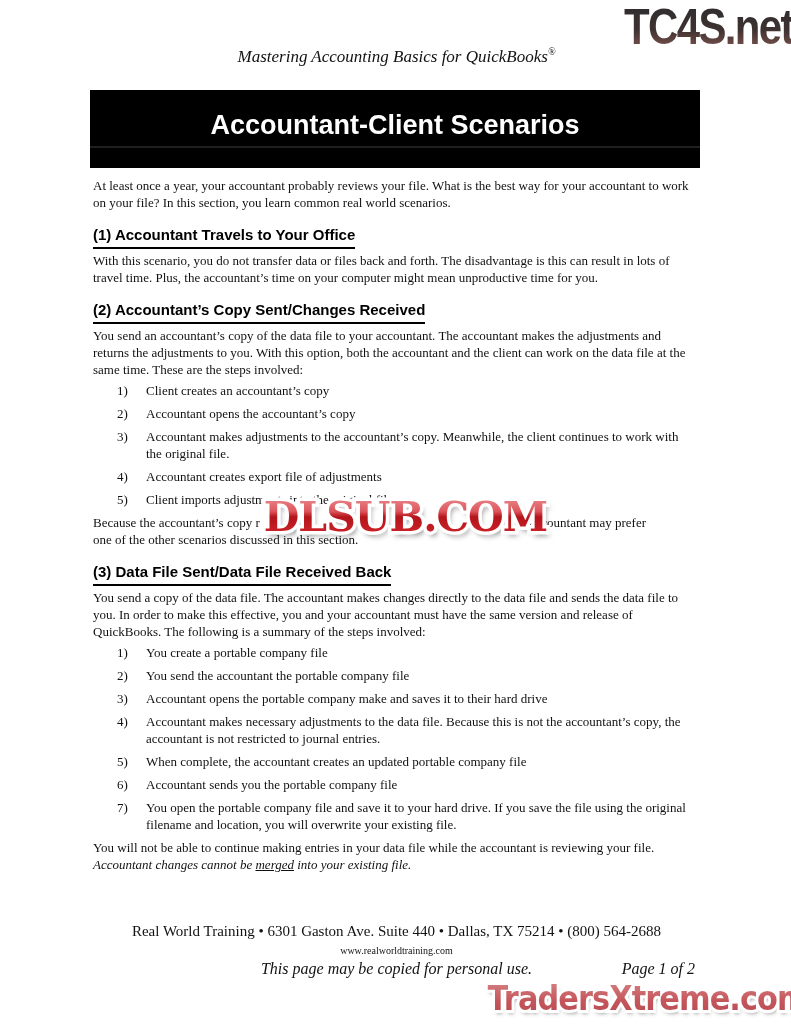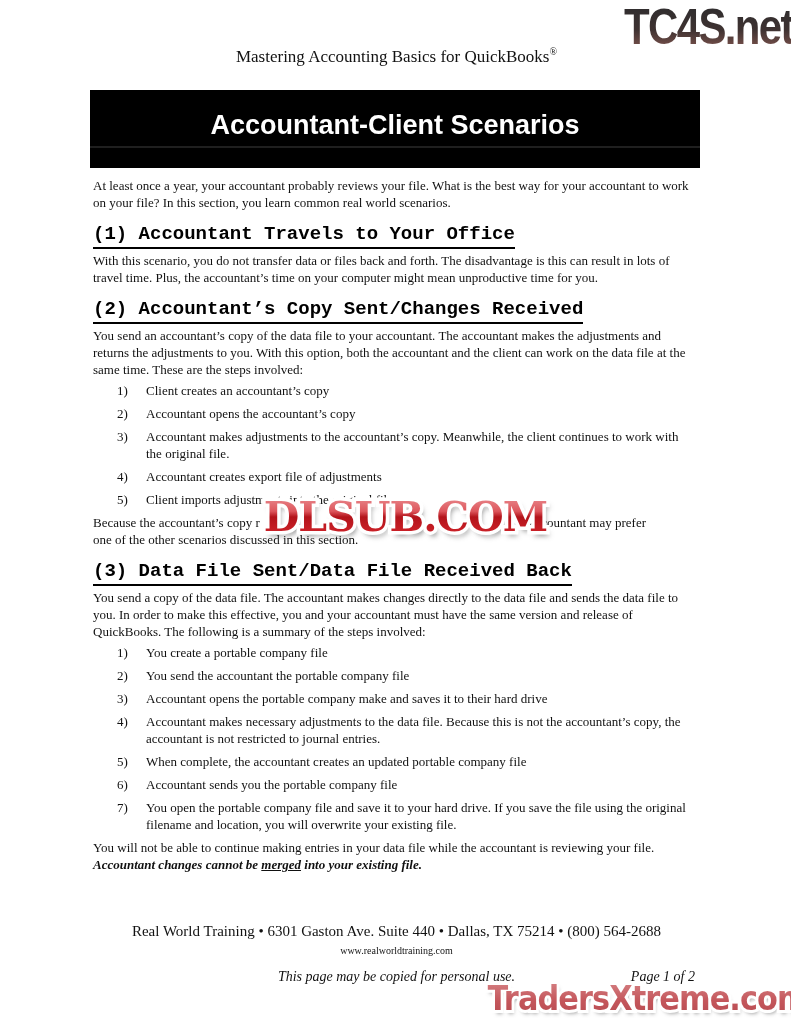--- a/index.html
+++ b/index.html
@@ -10,21 +10,21 @@
     font-family: "Liberation Serif", serif;
     color: #111;
     position: relative;
     overflow: hidden;
   }
   .page { position: absolute; inset: 0; }
 
   
   .doc-title {
     position: absolute; top: 46px; left: 93px; width: 607px;
-    text-align: center; font-size: 17px; color: #121212;
+    text-align: center; font-size: 17px; color: #121212; font-style: italic;
   }
   .doc-title sup { font-size: 10px; }
 
   .banner {
     position: absolute; top: 90px; left: 90px; width: 610px; height: 78px;
     background: #000;
   }
   .banner-title {
     padding-top: 20px; text-align: center;
     font-family: "Liberation Sans", sans-serif; font-weight: bold;
@@ -34,43 +34,43 @@
     position: absolute; left: 0; right: 0; top: 56px; height: 2px;
     background: #1f1f1f;
   }
 
   
   .content { position: absolute; top: 168px; left: 93px; width: 607px; }
   p.body { margin: 0 0 4px 0; font-size: 13px; line-height: 17px; }
   p.intro { margin-top: 9px; }
   h2.sec {
     margin: 12px 0 3px 0;
-    font-family: Liberation Mono, monospace;
-    font-size: 19px; line-height: 23px; color: #000;
+    font-family: Liberation Sans, sans-serif;
+    font-size: 15px; line-height: 23px; color: #000;
   }
   h2.sec .u { display: inline-block; border-bottom: 2.5px solid #000; padding-bottom: 1px; }
 
   .steps { margin: 4px 0 0 0; }
   .step { display: flex; font-size: 13px; line-height: 17px; margin-bottom: 6px; }
   .step-num { flex: none; width: 53px; padding-left: 24px; }
   .step-text { flex: 1; padding-right: 14px; }
 
   
   .wm-para { position: relative; margin: 5px 0 4px 0; }
   .wm-gap { display: inline-block; width: 270px; }
 
   .closing { margin-top: 4px; }
-  .closing-bold { font-weight: bold; font-style: italic; }
+  .closing-bold { font-weight: normal; font-style: italic; }
   .closing-bold .u2 { text-decoration: underline; }
 
   
   .footer { position: absolute; top: 922px; left: 93px; width: 607px; text-align: center; color: #121212; }
   .f1 { font-size: 15px; line-height: 19px; }
   .f2 { font-size: 10px; line-height: 19px; }
-  .f3 { position: relative; font-size: 14px; line-height: 18px; font-style: italic; margin-top: 8px; }
+  .f3 { position: relative; font-size: 16px; line-height: 18px; font-style: italic; }
   .f3 .page-num { position: absolute; right: 5px; top: 0; font-style: italic; }
 
   
   .wm-tc4s {
     position: absolute; top: 0; right: -2px; z-index: 20;
     font-family: "Liberation Sans", sans-serif; font-weight: bold;
     font-size: 50px; line-height: 54px; letter-spacing: -2px;
     transform: scaleX(0.84); transform-origin: 100% 0;
     color: #3c3434; pointer-events: none;
   }

